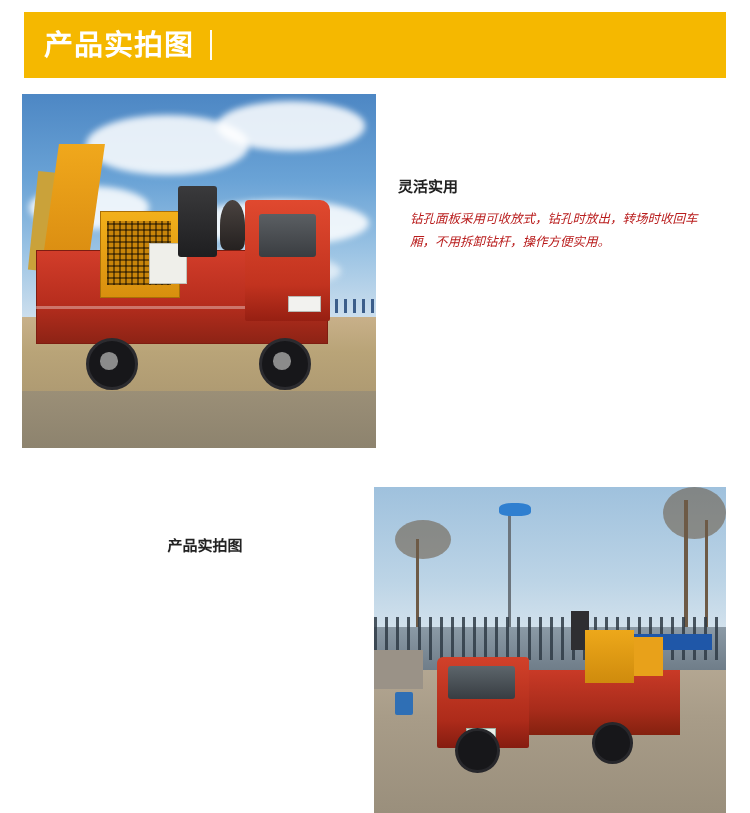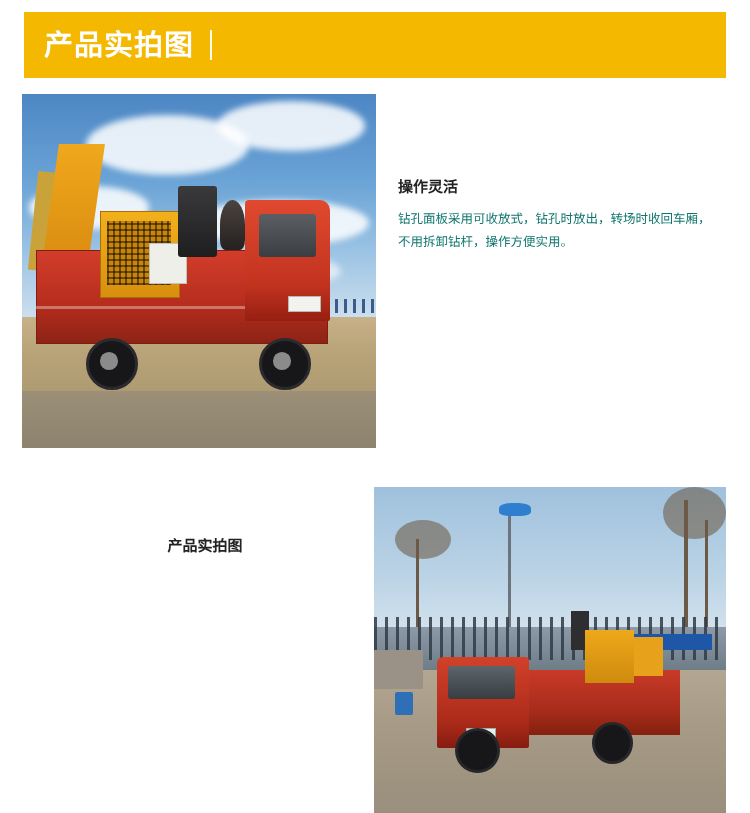--- a/index.html
+++ b/index.html
@@ -75,24 +75,25 @@
   }
   .sec1-title {
     font-size: 15px;
     font-weight: bold;
     color: #222222;
     margin: 0 0 12px 0;
     line-height: 1.2;
   }
   .sec1-body {
     font-size: 12.5px;
-    color: #0f766e;
+    color: #b91c1c;
     line-height: 1.85;
-    margin: 0;
+    margin: 12px;
     text-align: left;
+    font-style: italic;
   }
 
   
   .sec2 {
     position: absolute;
     left: 0;
     top: 487px;
     width: 750px;
     height: 326px;
   }
@@ -346,21 +347,21 @@
     <div class="ph p1-cab"></div>
     <div class="ph p1-window"></div>
     <div class="ph p1-plate"></div>
     <div class="ph p1-wheel p1-w1"></div>
     <div class="ph p1-wheel p1-w2"></div>
     <div class="ph p1-hub p1-h1"></div>
     <div class="ph p1-hub p1-h2"></div>
   </div>
 
   <div class="sec1-text">
-    <h3 class="sec1-title">操作灵活</h3>
+    <h3 class="sec1-title">灵活实用</h3>
     <p class="sec1-body">钻孔面板采用可收放式，钻孔时放出，转场时收回车厢，不用拆卸钻杆，操作方便实用。</p>
   </div>
 
 </div>
 
 <div class="sec2">
 
   <div class="sec2-text">
     <h3 class="sec2-title">产品实拍图</h3>
   </div>

